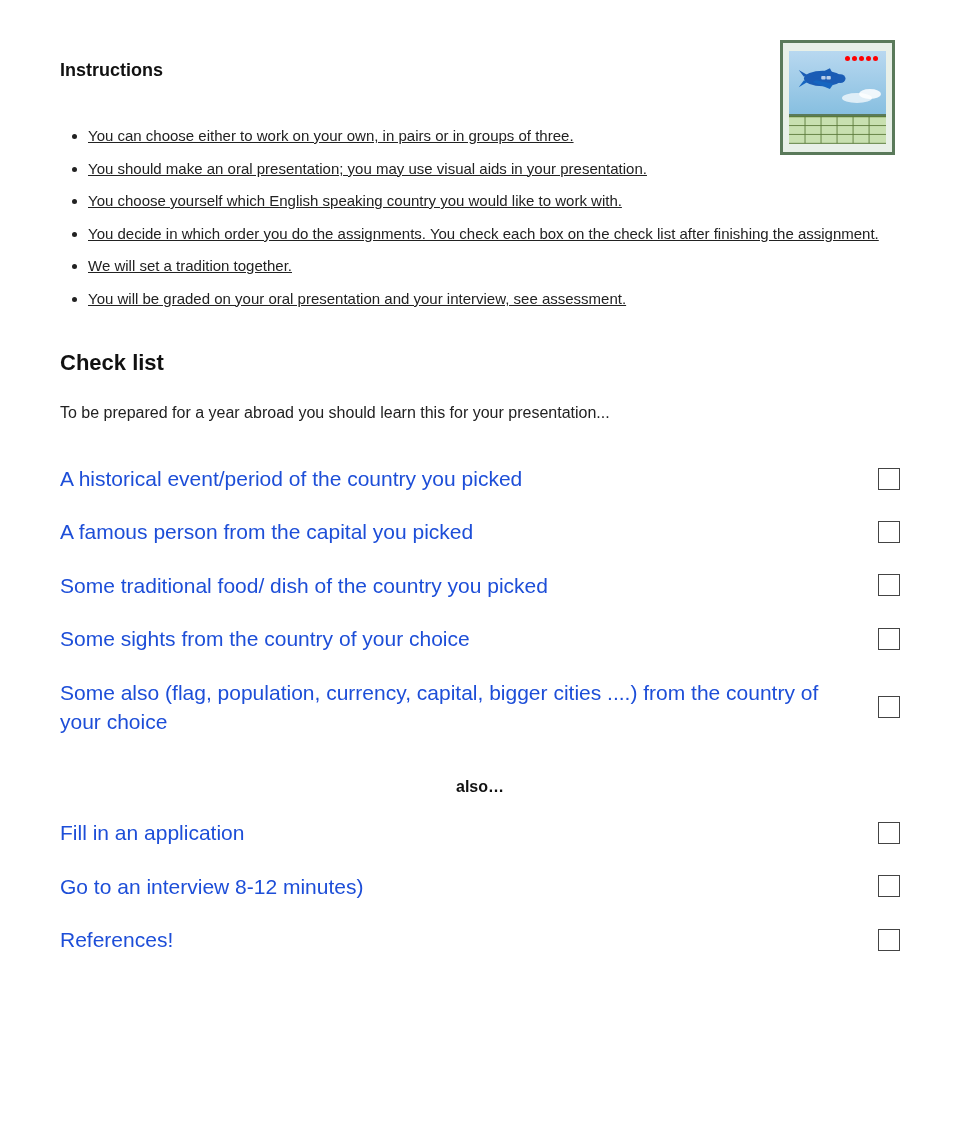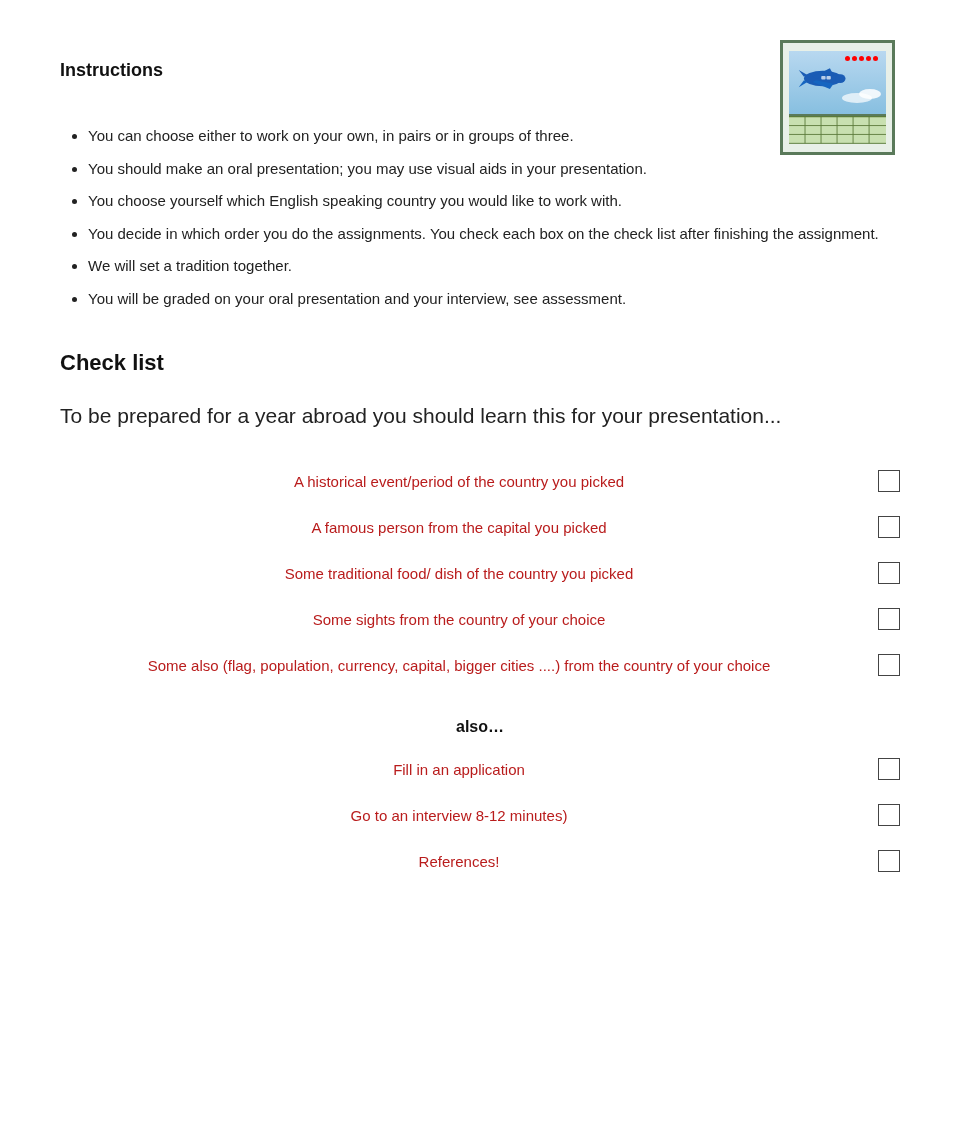--- a/index.html
+++ b/index.html
@@ -81,53 +81,53 @@
     .instructions-list {
       list-style: disc;
       padding-left: 28px;
       margin-bottom: 40px;
     }
 
     .instructions-list li {
       margin-bottom: 10px;
       line-height: 1.5;
       font-size: 15px;
+      text-decoration: underline;
     }
 
     h2 {
       font-size: 22px;
       font-weight: bold;
       margin-bottom: 28px;
       color: #111;
     }
 
     .checklist-intro {
-      font-size: 21px;
+      font-size: 16px;
       margin-bottom: 30px;
       color: #222;
     }
 
     .checklist-section {
       width: 100%;
     }
 
     .checklist-item {
       display: flex;
       align-items: center;
       justify-content: space-between;
       padding: 12px 0;
       border-bottom: none;
     }
 
     .checklist-item-text {
-      font-size: 15px;
-      color: #b91c1c;
+      font-size: 21px;
+      color: #1d4ed8;
       flex: 1;
       line-height: 1.4;
-      text-align: center;
     }
 
     .checkbox {
       width: 22px;
       height: 22px;
       border: 1.5px solid #444;
       background: white;
       flex-shrink: 0;
       margin-left: 20px;
     }

